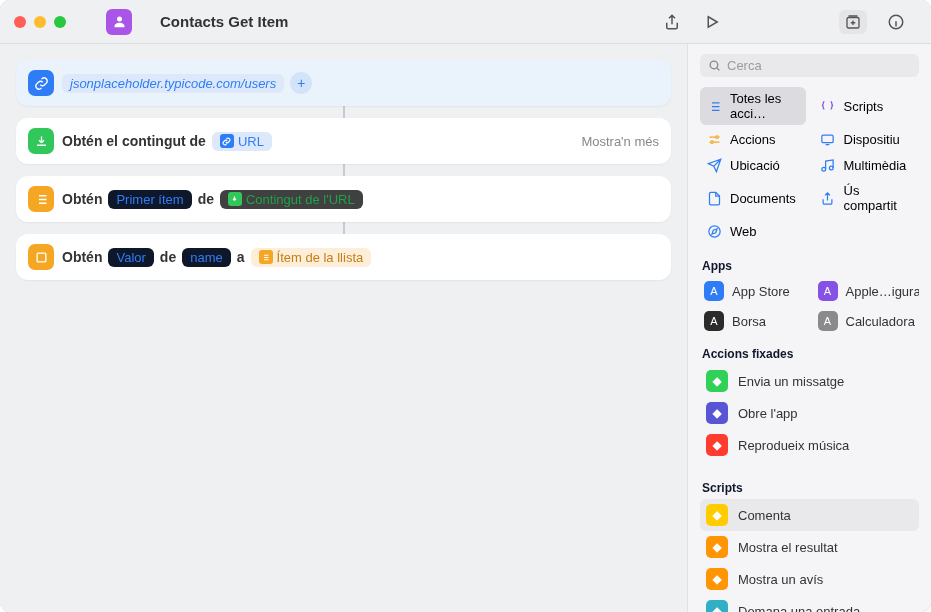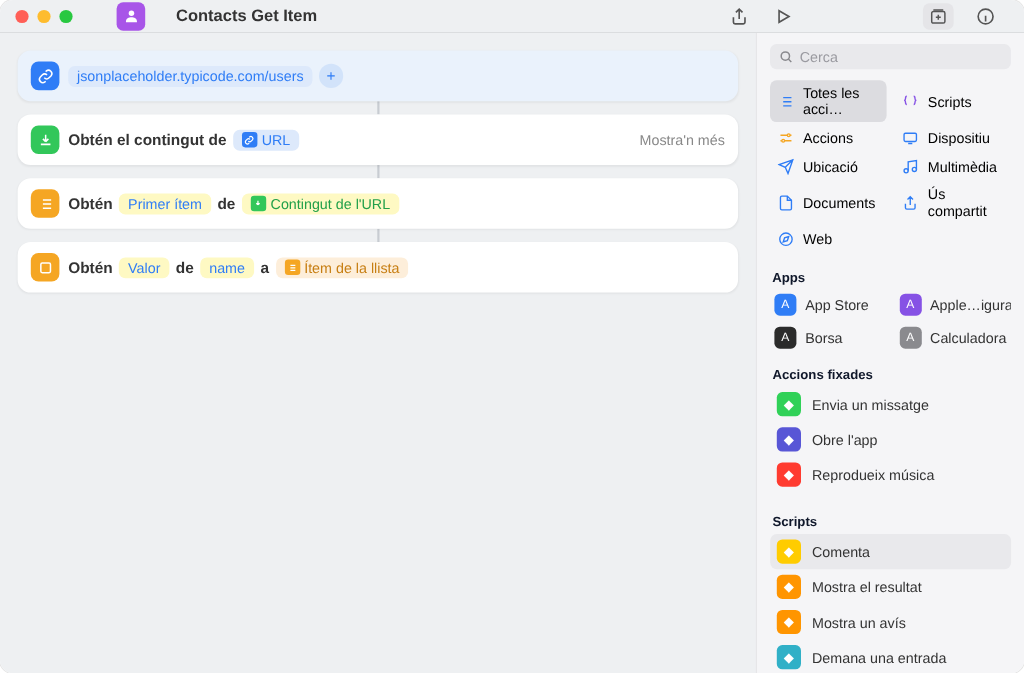--- a/index.html
+++ b/index.html
@@ -1,51 +1,51 @@
 <!DOCTYPE html>
 <html><head>
   <meta charset="utf-8">
   <style>
     * { margin: 0; padding: 0; box-sizing: border-box; font-family: -apple-system, BlinkMacSystemFont, "Segoe UI", Helvetica, Arial, sans-serif; }
     body { width: 931px; height: 612px; background: #fff; border-radius: 12px; overflow: hidden; box-shadow: 0 0 0 1px rgba(0,0,0,0.1); display: flex; flex-direction: column; }
     
-    .titlebar { height: 30px; display: flex; align-items: center; padding: 0 14px; background: #eef0f2; border-bottom: 1px solid rgba(0,0,0,0.08); gap: 24px; }
+    .titlebar { height: 44px; display: flex; align-items: center; padding: 0 14px; background: #eef0f2; border-bottom: 1px solid rgba(0,0,0,0.08); gap: 24px; }
     .traffic-lights { display: flex; gap: 8px; margin-right: 10px; }
     .tl { width: 12px; height: 12px; border-radius: 50%; }
     .tl-close { background: #ff5f57; }
     .tl-min { background: #febc2e; }
     .tl-max { background: #28c840; }
     .app-icon { width: 26px; height: 26px; border-radius: 6px; background: #a855e8; display: flex; align-items: center; justify-content: center; color: #fff; margin-left: 6px; }
     .title { font-size: 15px; font-weight: 600; color: #333; margin-left: 4px; flex: 1; }
     .tb-right { display: flex; gap: 18px; align-items: center; padding-right: 10px; }
     .tb-icon { width: 22px; height: 22px; display: flex; align-items: center; justify-content: center; color: #555; }
     .tb-icon svg { width: 18px; height: 18px; }
     .tb-icon.lib { background: #e5e5e8; border-radius: 6px; padding: 3px 5px; width: auto; height: auto; }
     
     .main { flex: 1; display: flex; min-height: 0; }
     .editor { flex: 1; background: #eef0f2; padding: 16px; overflow-y: auto; }
     .sidebar { width: 244px; background: #f5f5f7; border-left: 1px solid rgba(0,0,0,0.08); display: flex; flex-direction: column; min-height: 0; }
     
     .action-card { background: #fff; border-radius: 12px; margin-bottom: 12px; padding: 10px 12px; display: flex; align-items: center; gap: 8px; box-shadow: 0 1px 2px rgba(0,0,0,0.05); position: relative; }
-    .action-card.url-card { background: #eaf2fc; }
+    .action-card.url-card { background: #eaf2fc; font-style: italic; }
     .connector { display: flex; justify-content: center; margin: -12px 0 0 0; height: 12px; }
     .connector::before { content: ""; width: 2px; height: 12px; background: #c8ccd2; }
     
     .act-icon { width: 26px; height: 26px; border-radius: 7px; display: flex; align-items: center; justify-content: center; color: #fff; flex-shrink: 0; }
     .ic-link { background: #2f7df6; }
     .ic-download { background: #32c75a; }
     .ic-list { background: #f5a623; }
     .ic-dict { background: #f5a623; }
     
     .act-body { display: flex; align-items: center; gap: 6px; flex-wrap: wrap; font-size: 14px; color: #333; flex: 1; }
     .act-body strong { font-weight: 600; }
     .token { display: inline-flex; align-items: center; gap: 4px; padding: 2px 8px; border-radius: 6px; font-size: 13px; }
     .tk-url { background: #dde9fb; color: #2f7df6; font-weight: 500; }
-    .tk-blue { background: #fef9c3; color: #2f7df6; font-weight: 500; }
-    .tk-green { background: #fef9c3; color: #22a04a; font-weight: 500; }
+    .tk-blue { background: #0f172a; color: #2f7df6; font-weight: 500; }
+    .tk-green { background: #404040; color: #22a04a; font-weight: 500; }
     .tk-orange { background: #fdeeda; color: #c77e12; font-weight: 500; }
     .tk-icon-mini { width: 14px; height: 14px; border-radius: 3px; display: inline-flex; align-items: center; justify-content: center; font-size: 9px; color: #fff; }
     .mini-green-bg { background: #32c75a; }
     .mini-orange-bg { background: #f5a623; }
     .card-more { margin-left: auto; color: #888; font-size: 13px; cursor: pointer; }
     .plus-btn { width: 22px; height: 22px; border-radius: 11px; background: #d2e3fa; color: #2f7df6; display: flex; align-items: center; justify-content: center; font-size: 14px; cursor: pointer; }
     
     .search-wrap { padding: 10px 12px 8px; }
     .search { display: flex; align-items: center; gap: 6px; background: #e9e9ec; border-radius: 6px; padding: 4px 8px; }
     .search svg { width: 13px; height: 13px; color: #8a8a8e; }

